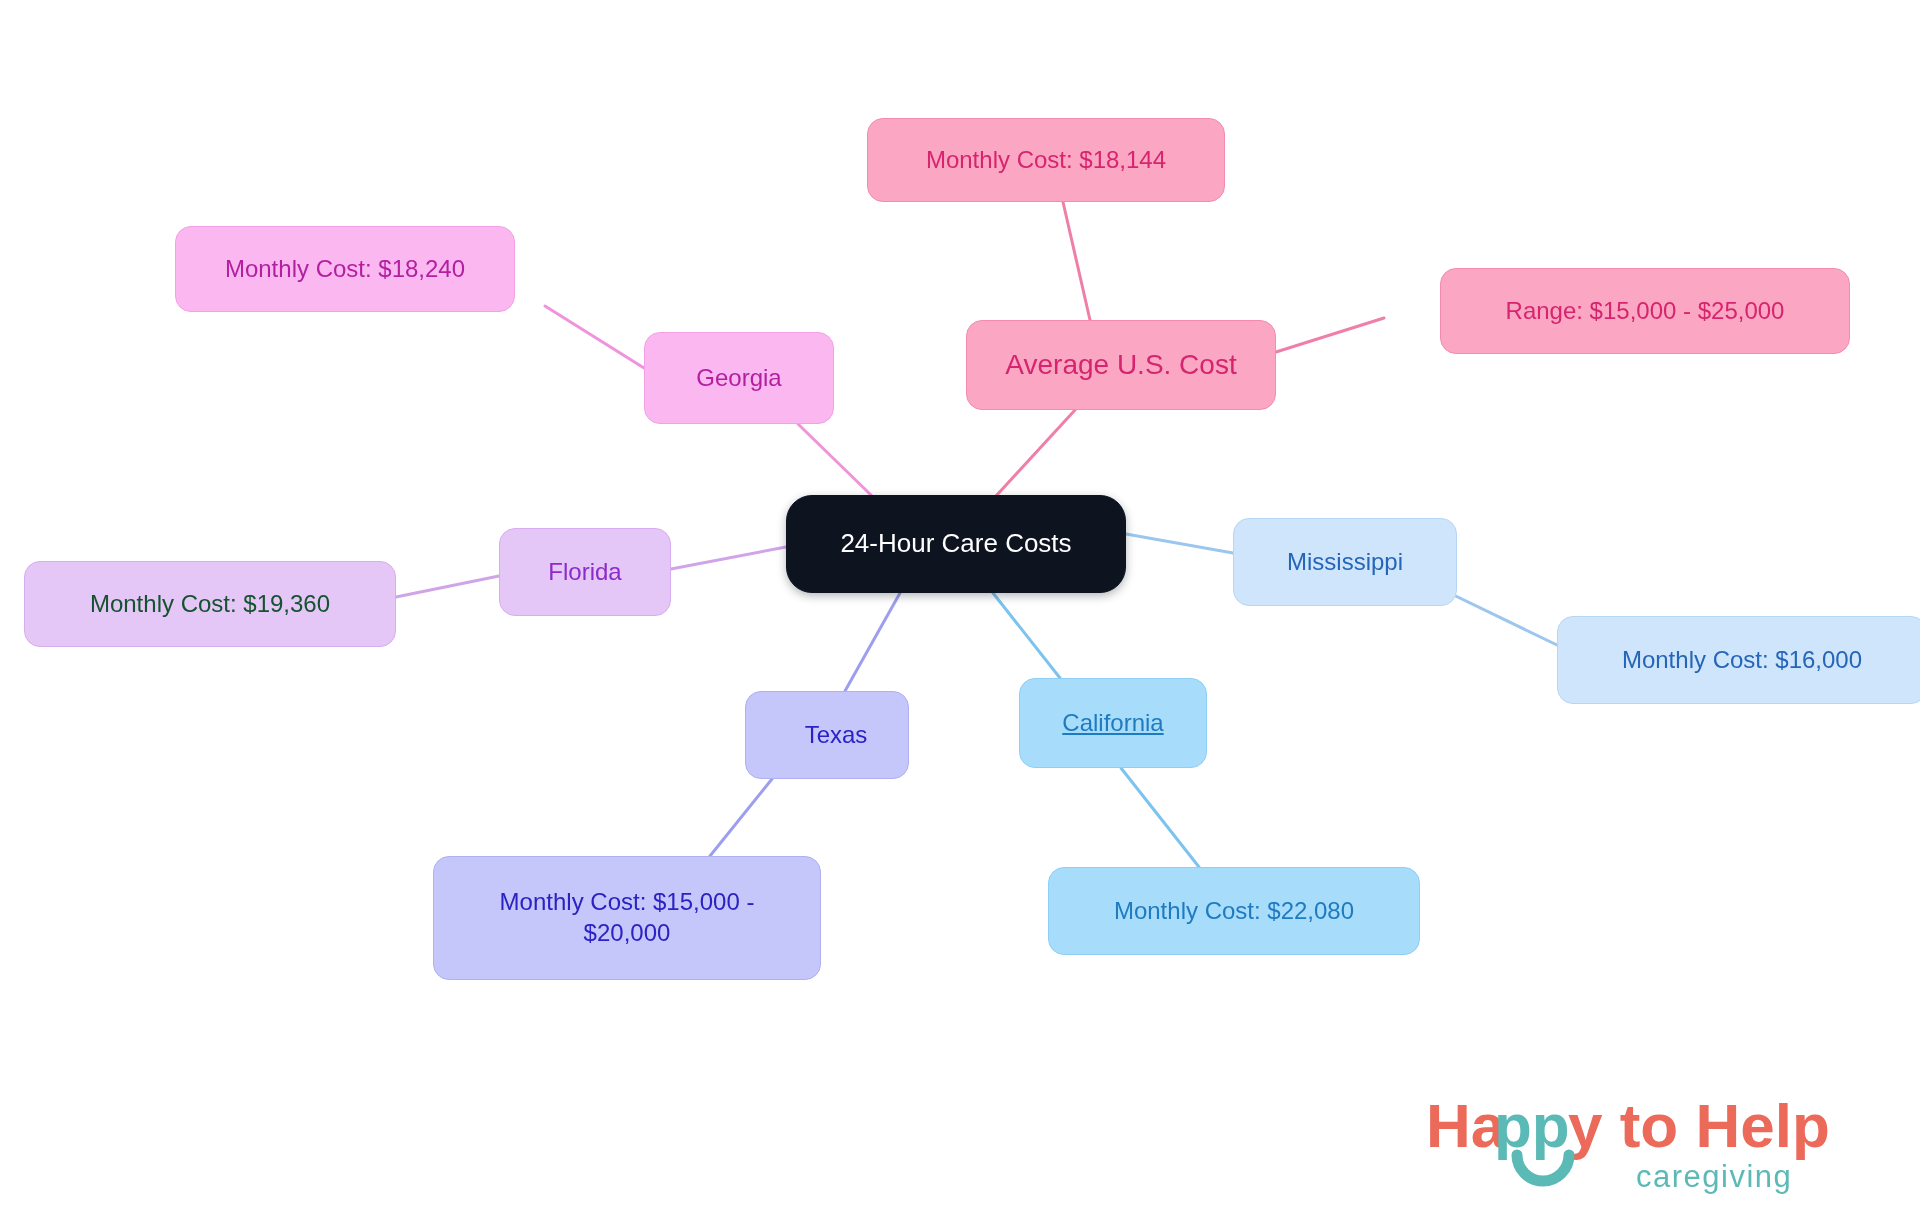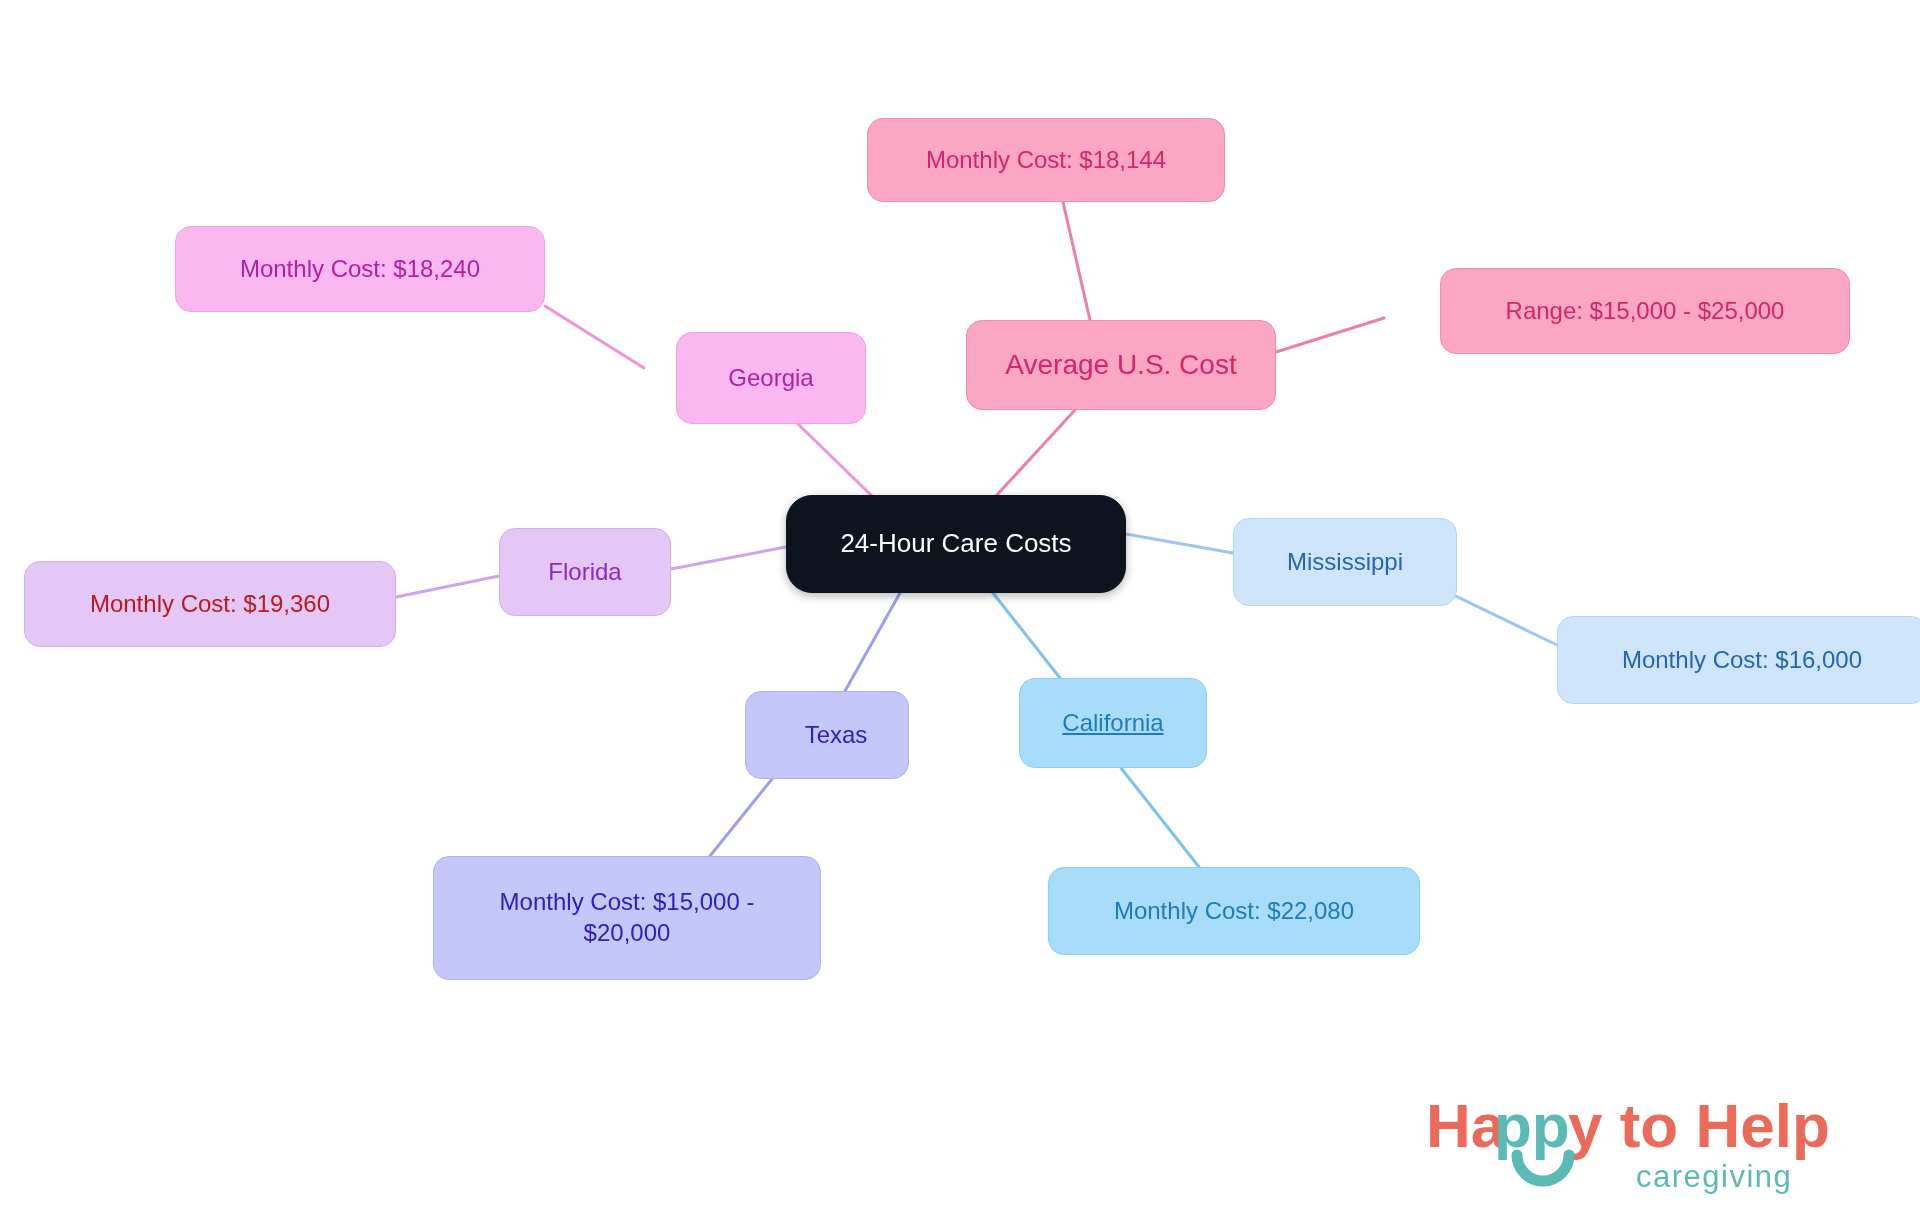--- a/index.html
+++ b/index.html
@@ -74,24 +74,24 @@
       <line x1="1121" y1="768" x2="1199" y2="867" stroke="#7cc3ee" stroke-width="3" stroke-linecap="round"></line>
       <line x1="1126" y1="534" x2="1233" y2="553" stroke="#9cc6ee" stroke-width="3" stroke-linecap="round"></line>
       <line x1="1437" y1="587" x2="1557" y2="645" stroke="#9cc6ee" stroke-width="3" stroke-linecap="round"></line>
     </svg>
 
   <div id="nodes">
       <div class="node root" style="left: 786px; top: 495px; width: 340px; height: 98px; background: rgb(13, 20, 32); color: rgb(255, 255, 255); border-color: rgb(13, 20, 32); font-size: 26px;"><span>24-Hour Care Costs</span></div>
       <div class="node" style="left: 966px; top: 320px; width: 310px; height: 90px; background: rgb(251, 167, 195); color: rgb(214, 36, 110); border-color: rgb(245, 139, 176); font-size: 28px;"><span>Average U.S. Cost</span></div>
       <div class="node" style="left: 867px; top: 118px; width: 358px; height: 84px; background: rgb(251, 167, 195); color: rgb(214, 36, 110); border-color: rgb(245, 139, 176); font-size: 24px;"><span>Monthly Cost: $18,144</span></div>
       <div class="node" style="left: 1440px; top: 268px; width: 410px; height: 86px; background: rgb(251, 167, 195); color: rgb(214, 36, 110); border-color: rgb(245, 139, 176); font-size: 24px;"><span>Range: $15,000 - $25,000</span></div>
-      <div class="node" style="left: 644px; top: 332px; width: 190px; height: 92px; background: rgb(251, 184, 240); color: rgb(178, 31, 160); border-color: rgb(243, 160, 230); font-size: 24px; margin-left: 32px;"><span>Georgia</span></div>
-      <div class="node" style="left: 175px; top: 226px; width: 370px; height: 86px; background: rgb(251, 184, 240); color: rgb(178, 31, 160); border-color: rgb(243, 160, 230); font-size: 24px;"><span>Monthly Cost: $18,240</span></div>
+      <div class="node" style="left: 644px; top: 332px; width: 190px; height: 92px; background: rgb(251, 184, 240); color: rgb(178, 31, 160); border-color: rgb(243, 160, 230); font-size: 24px;"><span>Georgia</span></div>
+      <div class="node" style="left: 175px; top: 226px; width: 340px; height: 86px; background: rgb(251, 184, 240); color: rgb(178, 31, 160); border-color: rgb(243, 160, 230); font-size: 24px;"><span>Monthly Cost: $18,240</span></div>
       <div class="node" style="left: 499px; top: 528px; width: 172px; height: 88px; background: rgb(228, 198, 247); color: rgb(139, 43, 201); border-color: rgb(214, 173, 239); font-size: 24px;"><span>Florida</span></div>
-      <div class="node" style="left: 24px; top: 561px; width: 372px; height: 86px; background: rgb(228, 198, 247); color: #b91c1c; border-color: rgb(214, 173, 239); font-size: 24px; text-align: right;"><span>Monthly Cost: $19,360</span></div>
+      <div class="node" style="left: 24px; top: 561px; width: 372px; height: 86px; background: rgb(228, 198, 247); color: #14532d; border-color: rgb(214, 173, 239); font-size: 24px; text-align: right;"><span>Monthly Cost: $19,360</span></div>
       <div class="node" style="left: 745px; top: 691px; width: 164px; height: 88px; background: rgb(197, 198, 249); color: rgb(42, 34, 196); border-color: rgb(174, 176, 242); font-size: 24px; padding-left: 28px;"><span>Texas</span></div>
       <div class="node" style="left: 433px; top: 856px; width: 388px; height: 124px; background: rgb(197, 198, 249); color: rgb(42, 34, 196); border-color: rgb(174, 176, 242); font-size: 24px; text-align: center;"><span>Monthly Cost: $15,000 -
 $20,000</span></div>
       <div class="node" style="left: 1019px; top: 678px; width: 188px; height: 90px; background: rgb(168, 220, 251); color: rgb(31, 123, 191); border-color: rgb(143, 206, 245); font-size: 24px; text-decoration: underline;"><span>California</span></div>
       <div class="node" style="left: 1048px; top: 867px; width: 372px; height: 88px; background: rgb(168, 220, 251); color: rgb(31, 123, 191); border-color: rgb(143, 206, 245); font-size: 24px;"><span>Monthly Cost: $22,080</span></div>
       <div class="node" style="left: 1233px; top: 518px; width: 224px; height: 88px; background: rgb(207, 229, 251); color: rgb(37, 102, 184); border-color: rgb(182, 214, 245); font-size: 24px;"><span>Mississippi</span></div>
       <div class="node" style="left: 1557px; top: 616px; width: 370px; height: 88px; background: rgb(207, 229, 251); color: rgb(37, 102, 184); border-color: rgb(182, 214, 245); font-size: 24px;"><span>Monthly Cost: $16,000</span></div>
     </div>
 
   <svg id="logo" viewBox="0 0 470 112">

